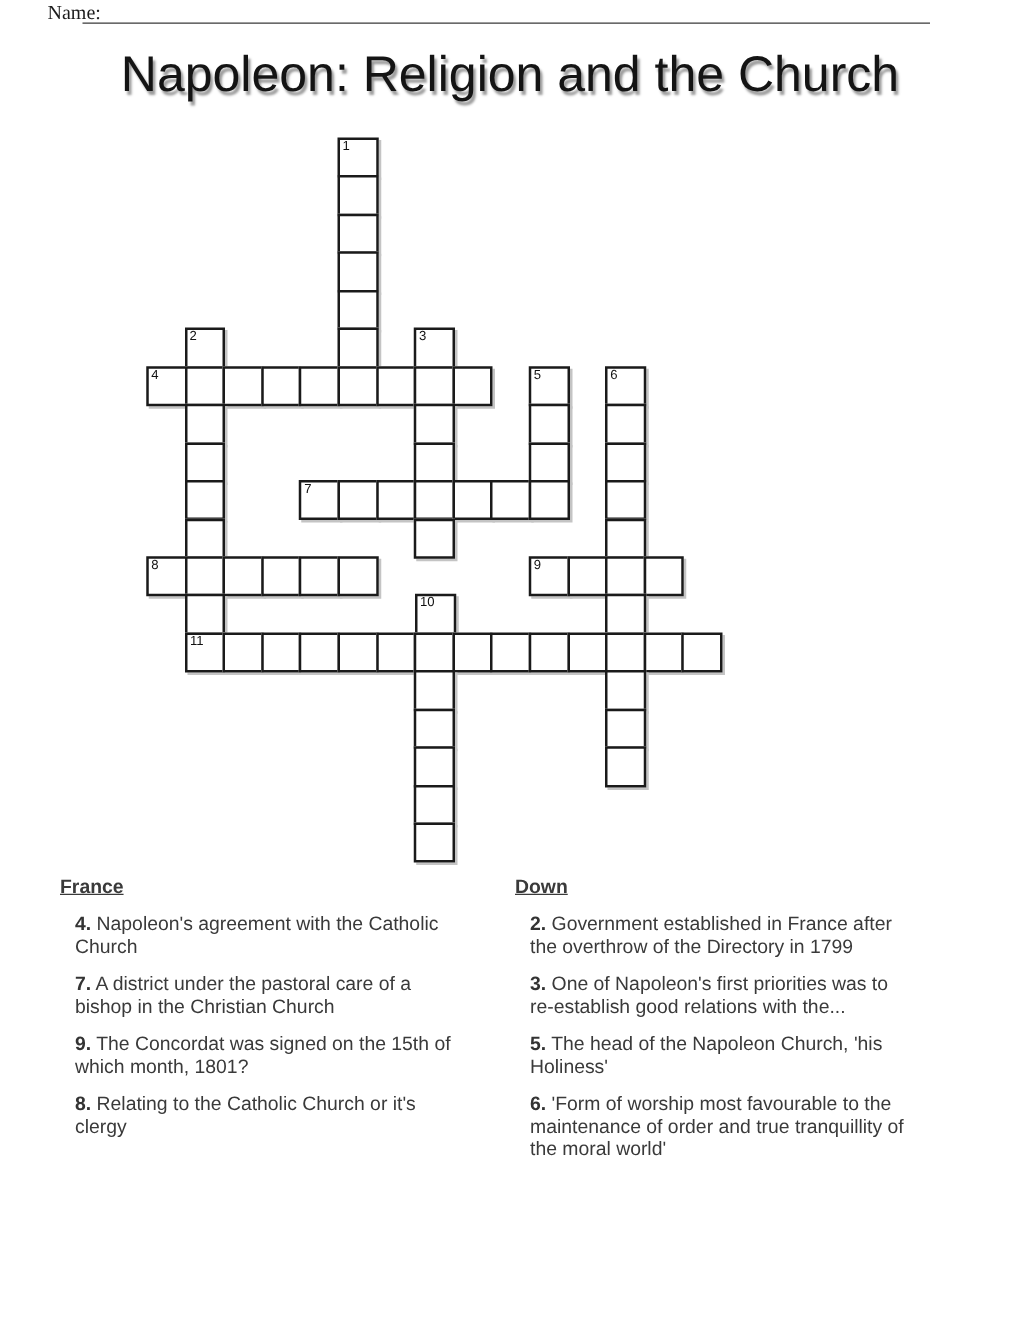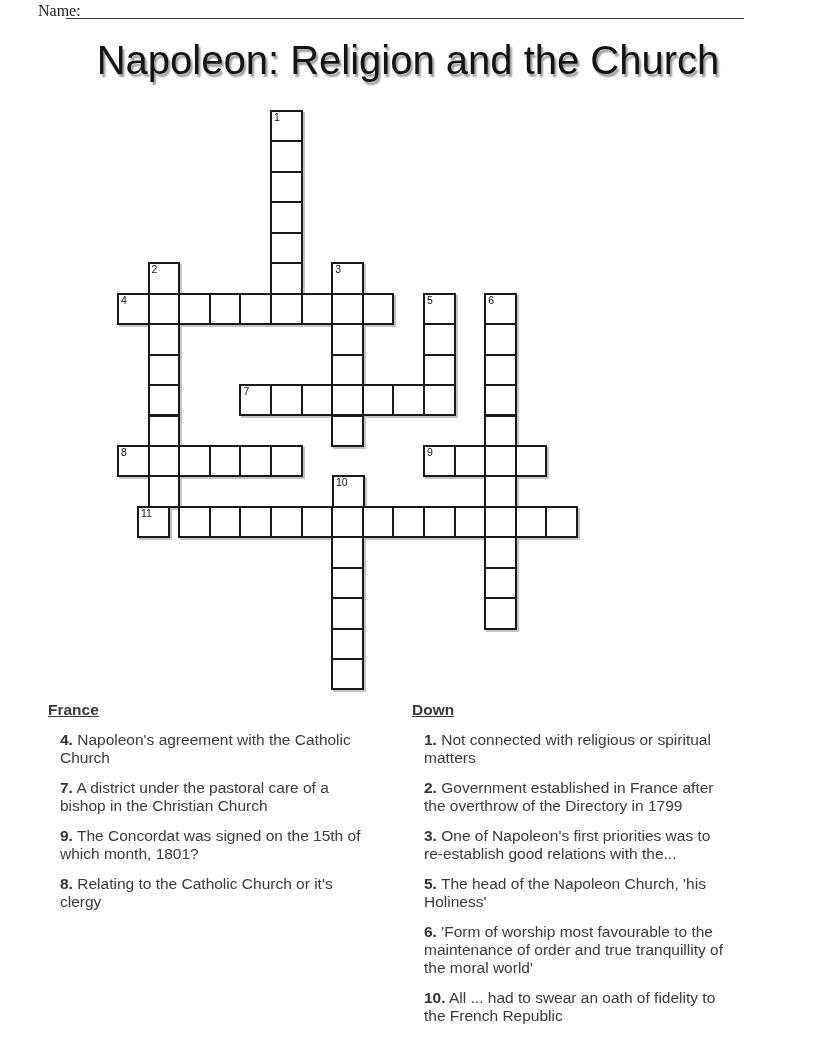--- a/index.html
+++ b/index.html
@@ -112,21 +112,21 @@
         <span class="cellnum">9</span>
       </div>
       <div class="cell" style="left: 336.6px; top: 334.9px;"></div>
       <div class="cell" style="left: 367.2px; top: 334.9px;"></div>
       <div class="cell" style="left: 397.8px; top: 334.9px;"></div>
       <div class="cell" style="left: 30.6px; top: 365.4px;"></div>
       <div class="cell" style="left: 215px; top: 365.4px;">
         <span class="cellnum">10</span>
       </div>
       <div class="cell" style="left: 367.2px; top: 365.4px;"></div>
-      <div class="cell" style="left: 20px; top: 395.8px;">
+      <div class="cell" style="left: 31px; top: 395.8px;">
         <span class="cellnum">11</span>
       </div>
       <div class="cell" style="left: 61.2px; top: 395.8px;"></div>
       <div class="cell" style="left: 91.8px; top: 395.8px;"></div>
       <div class="cell" style="left: 122.4px; top: 395.8px;"></div>
       <div class="cell" style="left: 153px; top: 395.8px;"></div>
       <div class="cell" style="left: 183.6px; top: 395.8px;"></div>
       <div class="cell" style="left: 214.2px; top: 395.8px;"></div>
       <div class="cell" style="left: 244.8px; top: 395.8px;"></div>
       <div class="cell" style="left: 275.4px; top: 395.8px;"></div>
@@ -152,28 +152,24 @@
     <div class="clue"><b>7.</b> <span class="ctext">A district under the pastoral care of a
 bishop in the Christian Church</span></div>
     <div class="clue"><b>9.</b> <span class="ctext">The Concordat was signed on the 15th of
 which month, 1801?</span></div>
     <div class="clue"><b>8.</b> <span class="ctext">Relating to the Catholic Church or it's
 clergy</span></div>
   </div>
 
   <div class="clue-col down">
     <div class="clue-heading">Down</div>
-    <div class="clue"><b>1.</b> <span class="ctext">Not connected with religious or spiritual
-matters</span></div>
     <div class="clue"><b>2.</b> <span class="ctext">Government established in France after
 the overthrow of the Directory in 1799</span></div>
     <div class="clue"><b>3.</b> <span class="ctext">One of Napoleon's first priorities was to
 re-establish good relations with the...</span></div>
     <div class="clue"><b>5.</b> <span class="ctext">The head of the Napoleon Church, 'his
 Holiness'</span></div>
     <div class="clue"><b>6.</b> <span class="ctext">'Form of worship most favourable to the
 maintenance of order and true tranquillity of
 the moral world'</span></div>
-    <div class="clue"><b>10.</b> <span class="ctext">All ... had to swear an oath of fidelity to
-the French Republic</span></div>
   </div>
 
 </div>
 
 </body></html>

